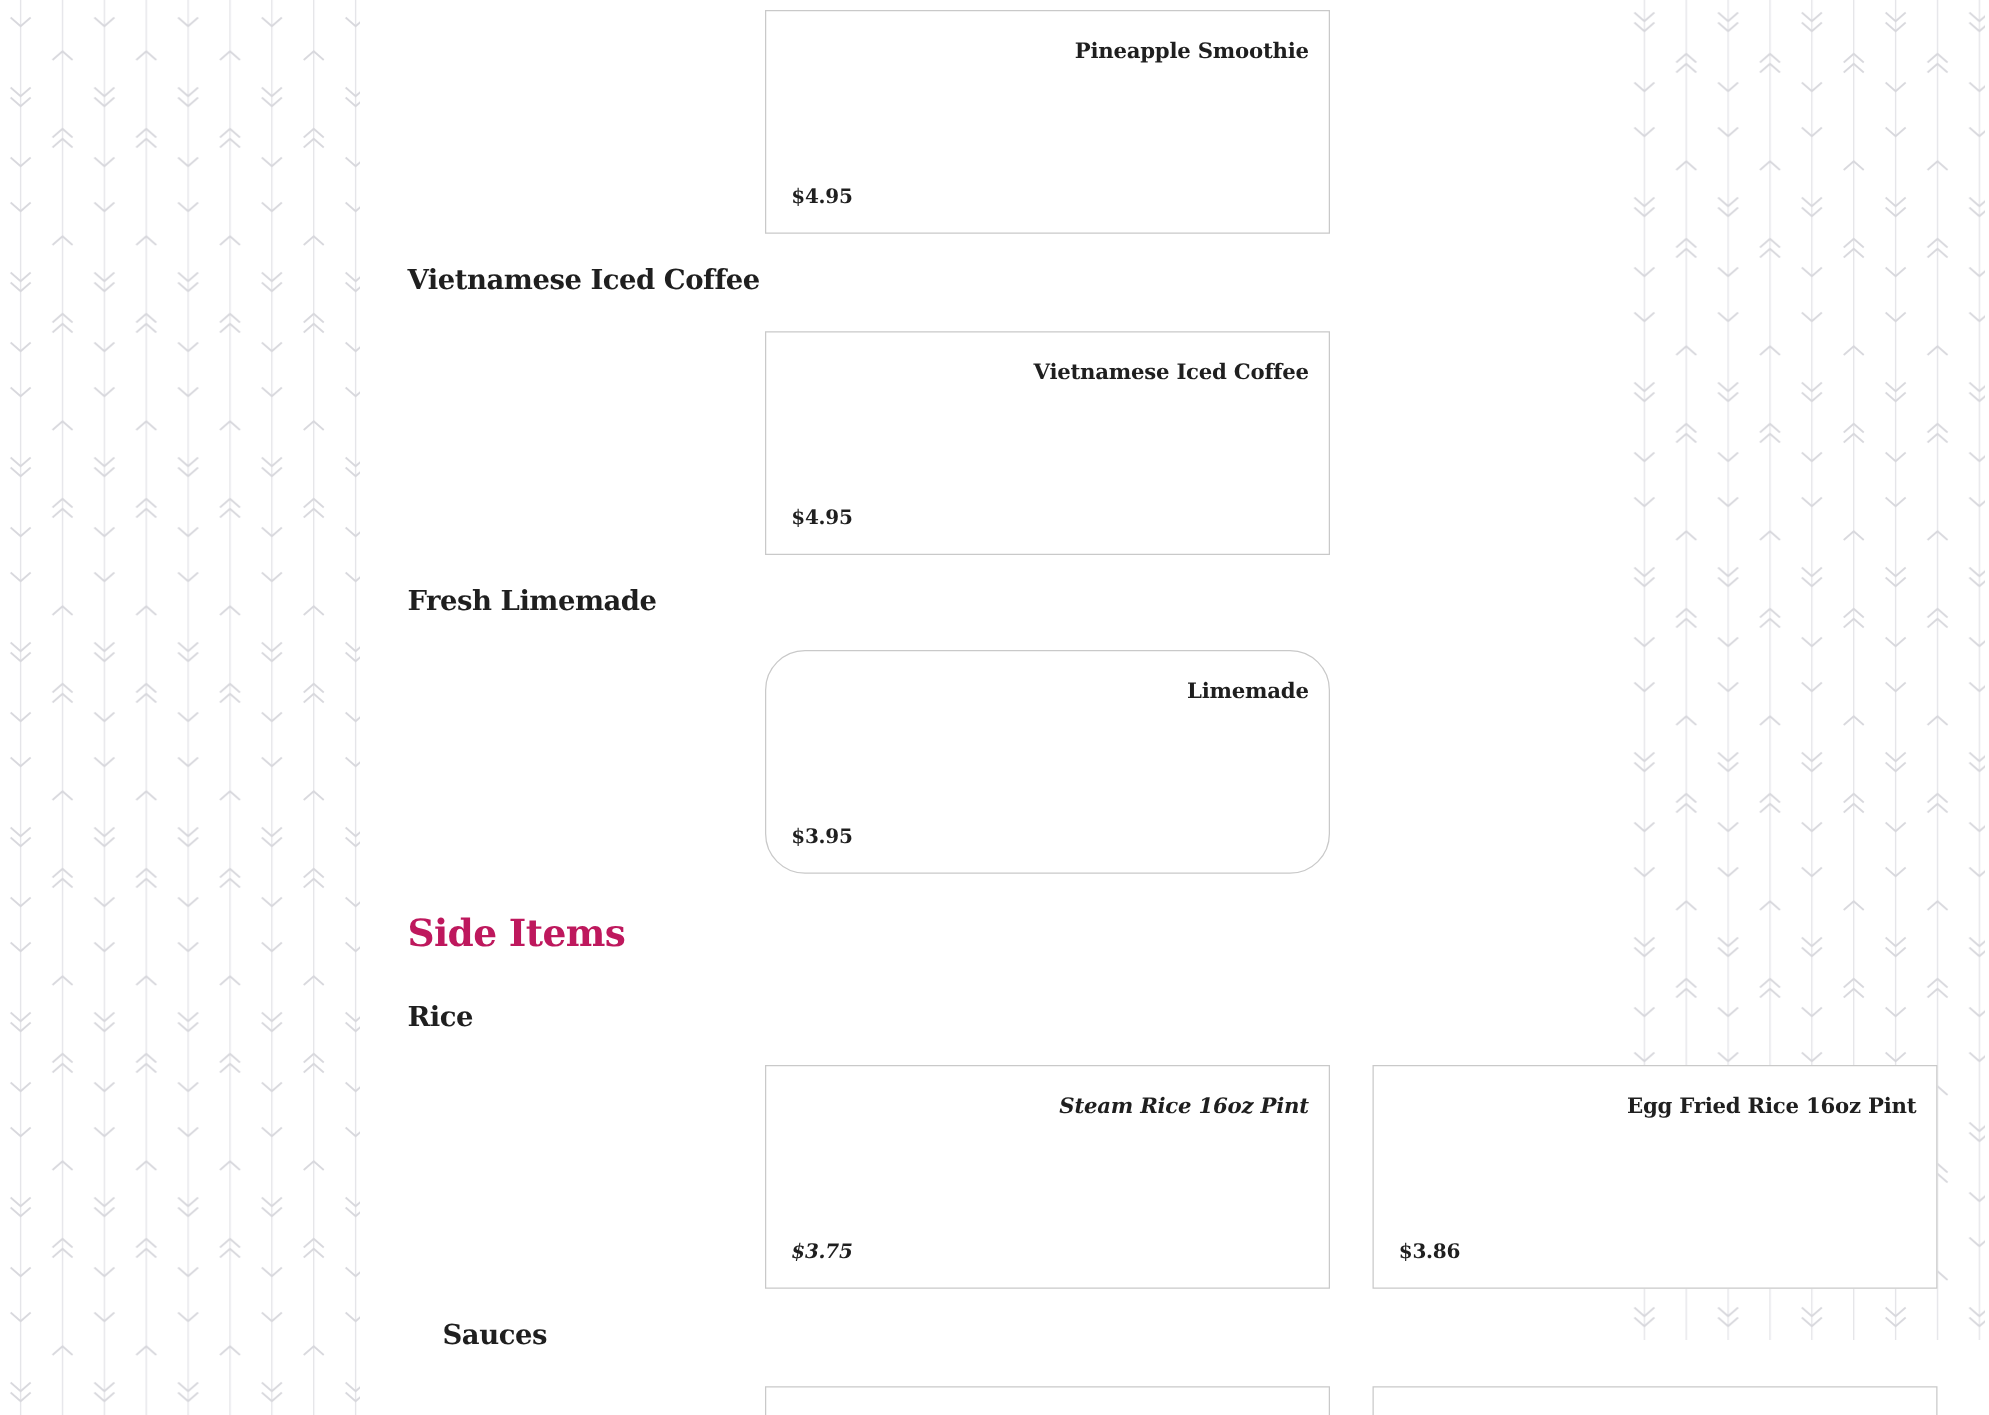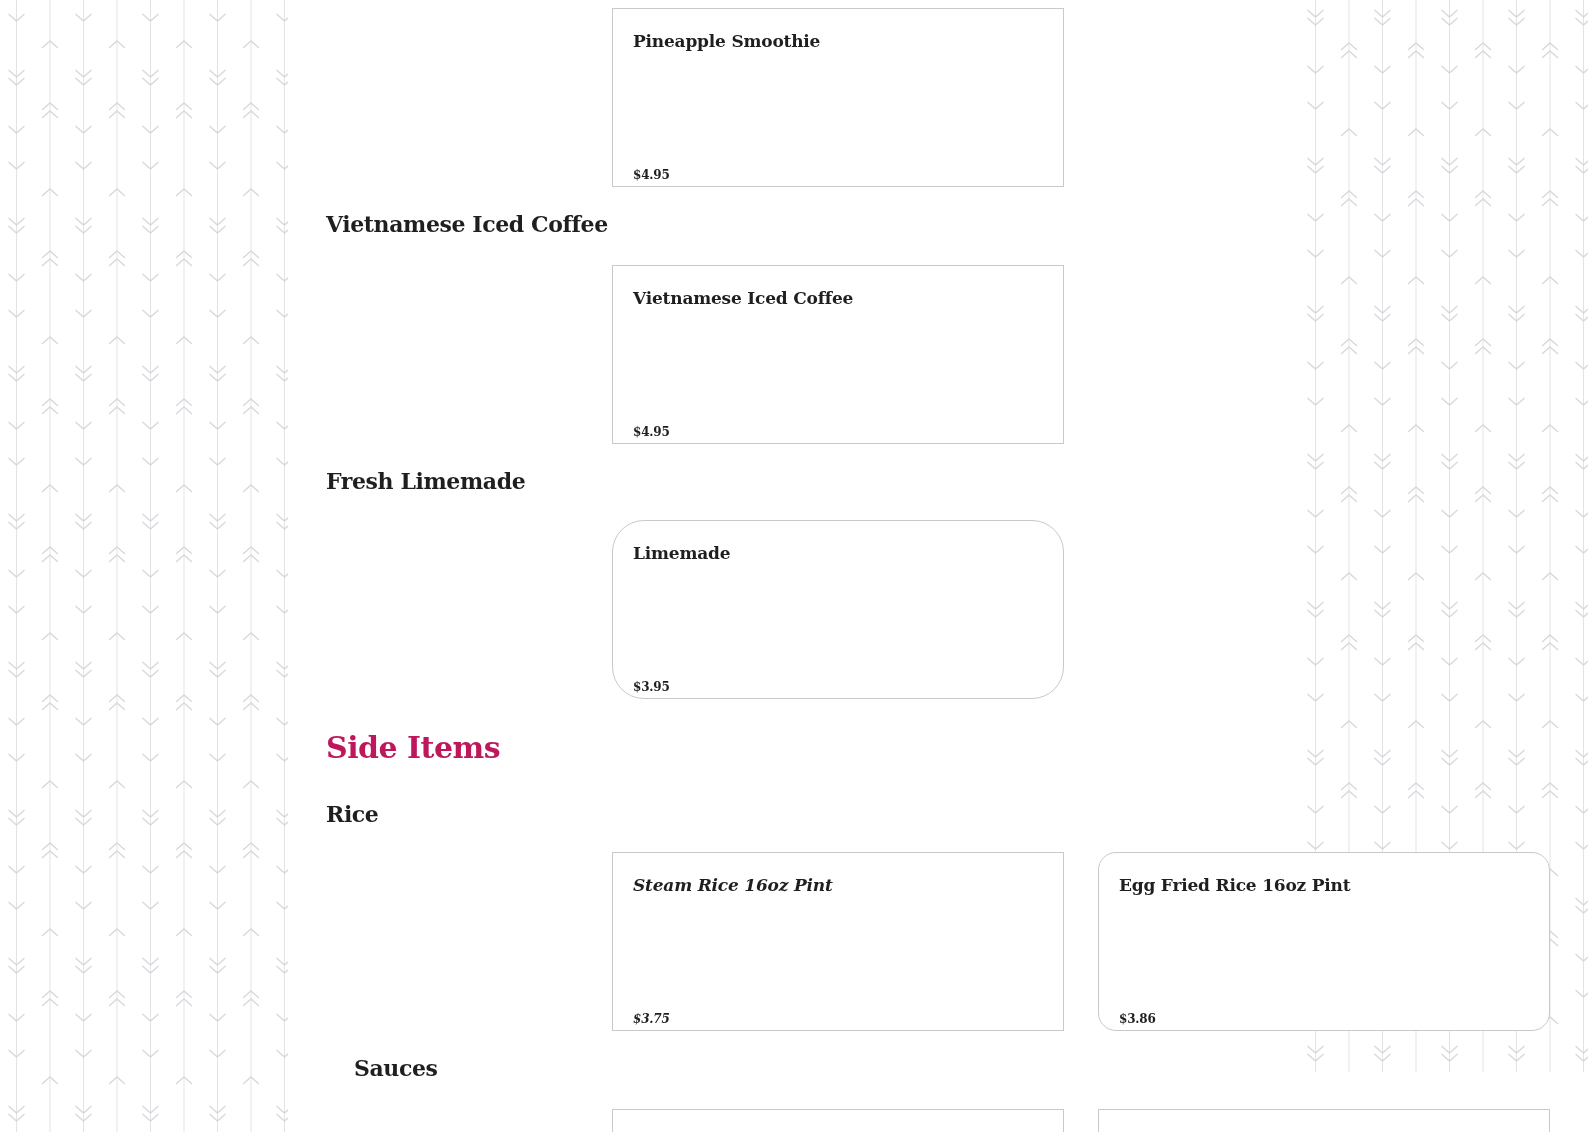--- a/index.html
+++ b/index.html
@@ -20,36 +20,37 @@
   .content { position: absolute; left: 288px; top: 0; width: 1014px; height: 1132px; background: #ffffff; }
 
   .menu-card {
     position: absolute;
     width: 452px;
     height: 179px;
     border: 1px solid #c9c9c9;
     background: #ffffff;
     box-sizing: border-box;
     cursor: pointer;
+    text-align: right;
   }
   .menu-card .item-name {
     position: absolute;
     left: 20px;
     top: 21px;
     right: 16px;
     font-size: 17px;
     font-weight: 700;
     letter-spacing: -0.2px;
     line-height: 1.3;
   }
   .menu-card .item-price {
     position: absolute;
     left: 20px;
-    bottom: 4px;
-    font-size: 12px;
+    bottom: 20px;
+    font-size: 16px;
     font-weight: 700;
     letter-spacing: -0.2px;
   }
 
   .subheading {
     position: absolute;
     left: 38px; 
     margin: 0;
     font-size: 22px;
     font-weight: 700;
@@ -70,21 +71,21 @@
 
   
   .card-pineapple   { left: 324px; top: 8px; }
   .h-viet-coffee    { top: 212px; }
   .card-viet-coffee { left: 324px; top: 265px; }
   .h-fresh-lime     { top: 469px; }
   .card-limemade    { left: 324px; top: 520px; border-radius: 32px; }
   .h-side-items     { top: 731px; }
   .h-rice           { top: 802px; }
   .card-steam-rice  { left: 324px; top: 852px; font-style: italic; }
-  .card-egg-rice    { left: 810px; top: 852px; border-radius: 18px; }
+  .card-egg-rice    { left: 810px; top: 852px; }
   .h-sauces         { top: 1056px; margin-left: 28px; }
   .card-sauce-1     { left: 324px; top: 1109px; }
   .card-sauce-2     { left: 810px; top: 1109px; }
 </style>
 </head>
 <body>
 
 <div class="stage">
 
   <svg width="0" height="0" style="position:absolute" aria-hidden="true">

